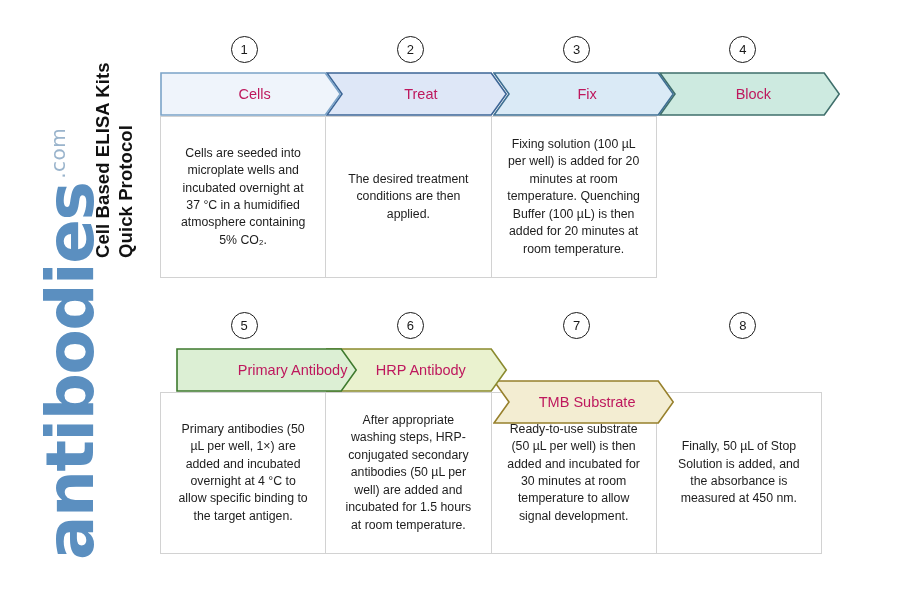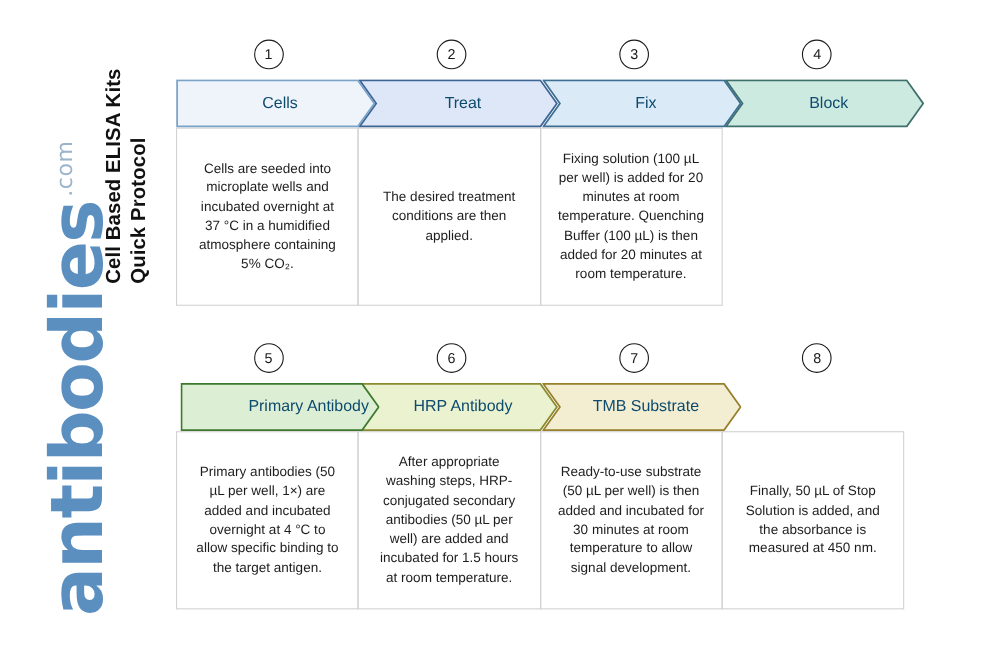--- a/index.html
+++ b/index.html
@@ -45,21 +45,21 @@
   .row{position:absolute;left:160px;width:680px;}
   #row-top{top:72px;}
   #row-bottom{top:348px;}
 
   .band{position:relative;height:44px;width:680px;}
 
   .chev{
     position:absolute;top:0;height:44px;
     display:flex;align-items:center;justify-content:center;
     box-sizing:border-box;
-    font-size:14.5px;color:#0c4a6e;
+    font-size:14.5px;color:#be185d;
   }
   .chev span{position:relative;z-index:2;padding-left:8px;}
 
   
   .bodies{position:relative;width:665px;height:162px;display:flex;}
   .bodycell{
     box-sizing:border-box;
     width:166.25px;height:162px;
     border:1px solid #d2d2d2;
     margin-left:-1px;
@@ -134,35 +134,35 @@
           <div class="bodytext">The desired treatment conditions are then applied.</div>
         </div>
         <div class="bodycell">
           <div class="bodytext">Fixing solution (100 µL per well) is added for 20 minutes at room temperature. Quenching Buffer (100 µL) is then added for 20 minutes at room temperature.</div>
         </div>
       </div>
   </div>
 
   <div class="row" id="row-bottom">
     <div class="band">
-        <div class="chev" style="left: 4px; width: 181.25px; z-index: 10; padding-left: 44px;">
+        <div class="chev" style="left: 16px; width: 181.25px; z-index: 10; padding-left: 44px;">
           <svg width="181.25" height="44" viewBox="0 0 181.25 44" style="position: absolute; left: 0px; top: 0px;">
             <path d="M1,1 L165.25,1 L180.25,22 L165.25,43 L1,43 Z" fill="#dcefd4" stroke="#3e7a2e" stroke-width="1.6" stroke-linejoin="miter"></path>
           </svg>
           <span>Primary Antibody</span>
         </div>
         <div class="num" style="left: 70.625px;">5</div>
         <div class="chev" style="left: 166.25px; width: 181.25px; z-index: 9;">
           <svg width="181.25" height="44" viewBox="0 0 181.25 44" style="position: absolute; left: 0px; top: 0px;">
             <path d="M1,1 L165.25,1 L180.25,22 L165.25,43 L1,43 L16,22 Z" fill="#eaf2cf" stroke="#8a8a2e" stroke-width="1.6" stroke-linejoin="miter"></path>
           </svg>
           <span>HRP Antibody</span>
         </div>
         <div class="num" style="left: 236.875px;">6</div>
-        <div class="chev" style="left: 332.5px; width: 181.25px; z-index: 8;">
+        <div class="chev" style="left: 332.5px; width: 181.25px; z-index: 8; margin-top: 32px;">
           <svg width="181.25" height="44" viewBox="0 0 181.25 44" style="position: absolute; left: 0px; top: 0px;">
             <path d="M1,1 L165.25,1 L180.25,22 L165.25,43 L1,43 L16,22 Z" fill="#f3edd2" stroke="#97802c" stroke-width="1.6" stroke-linejoin="miter"></path>
           </svg>
           <span>TMB Substrate</span>
         </div>
         <div class="num" style="left: 403.125px;">7</div>
         <div class="num" style="left: 569.375px;">8</div>
       </div>
     <div class="bodies">
         <div class="bodycell">

